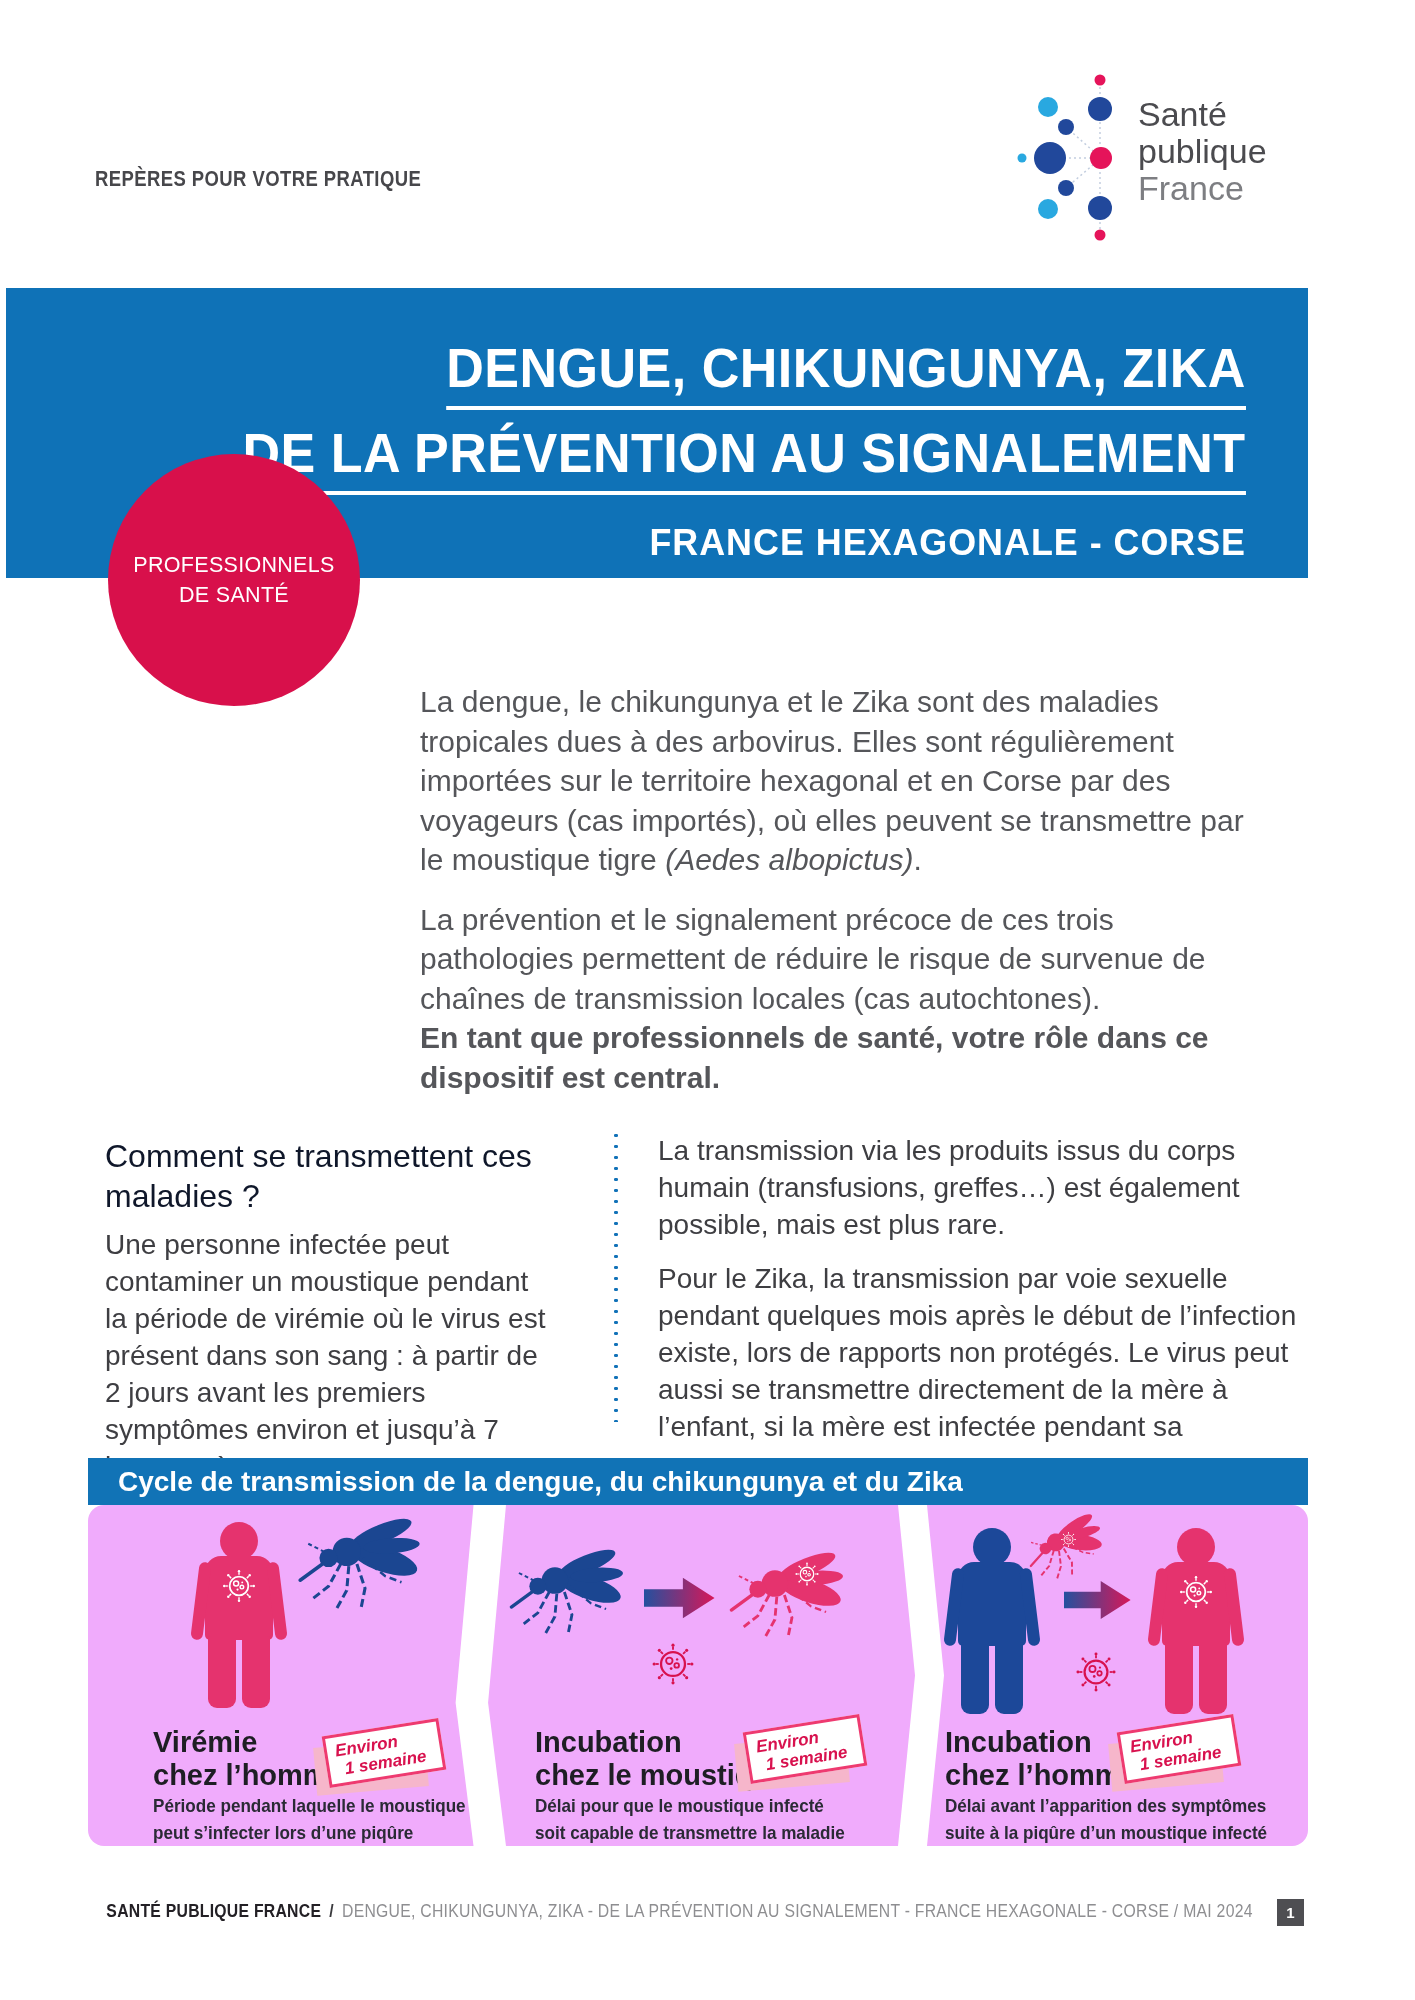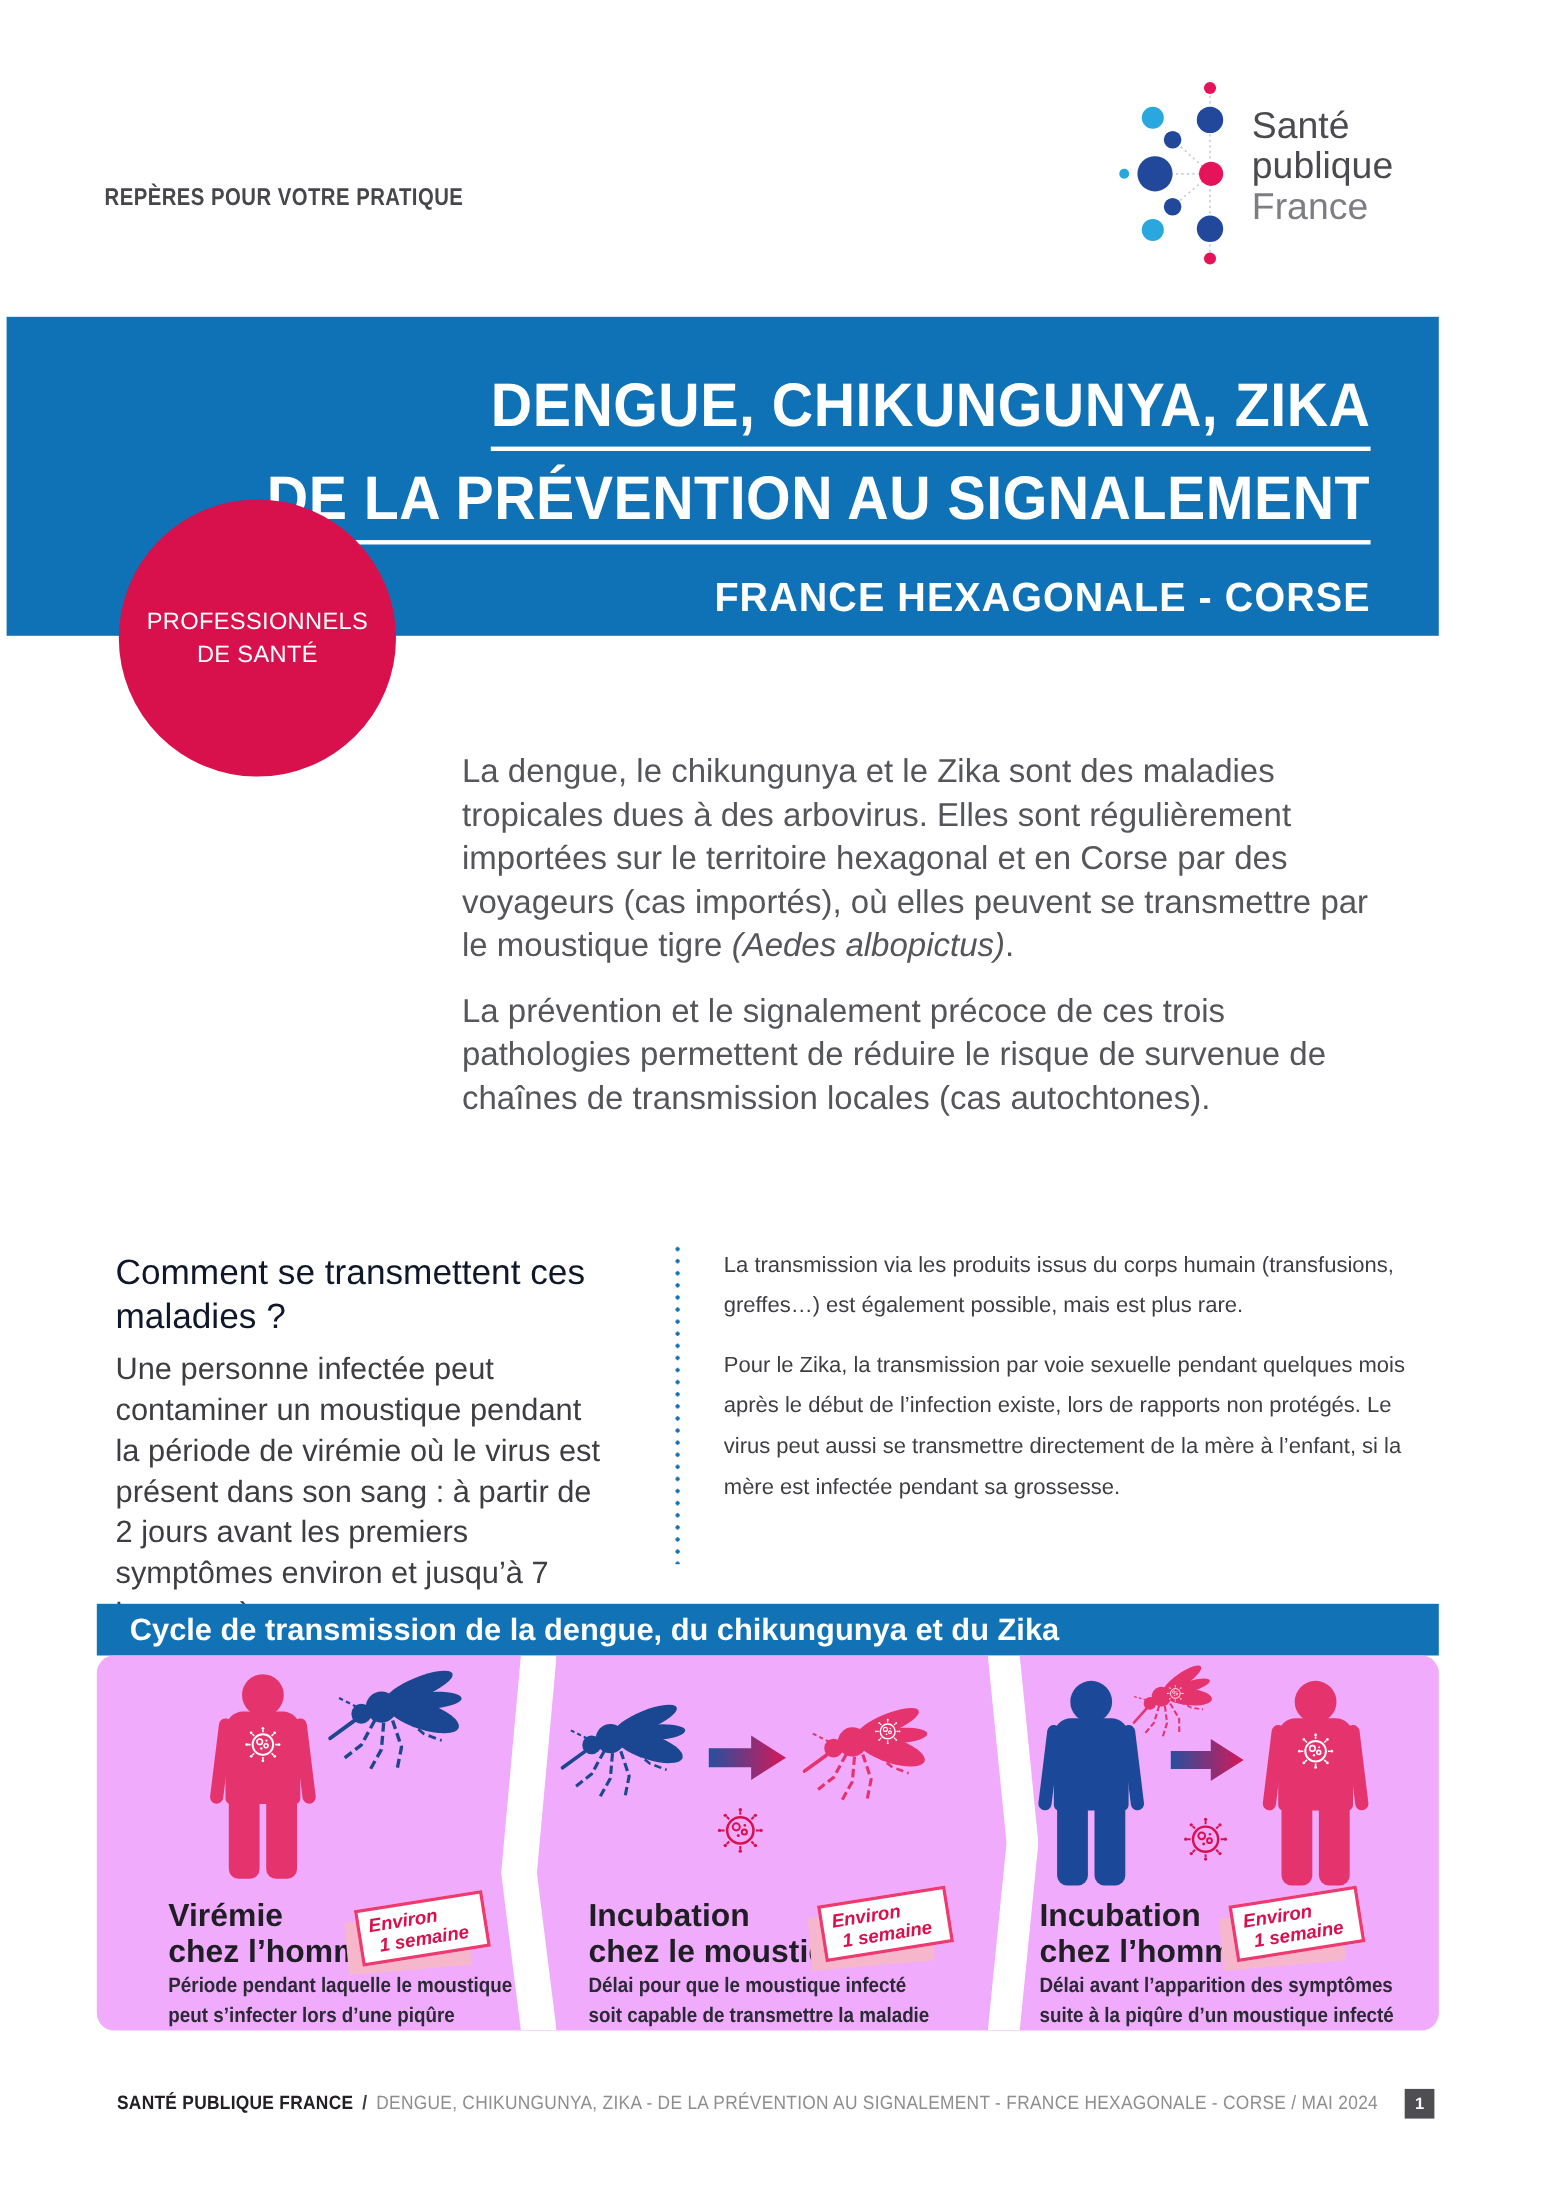--- a/index.html
+++ b/index.html
@@ -37,21 +37,21 @@
   .intro i{font-style:italic;}
   .intro .b{font-weight:bold;display:block;}
 
   
   .col-heading{position:absolute;left:105px;top:1136px;width:440px;font-size:32px;line-height:40px;
                font-weight:normal;color:#0f172a;}
   .col-left-body{position:absolute;left:105px;top:1226px;width:448px;font-size:28px;line-height:37px;color:#3e3e42;}
   .v-divider{position:absolute;left:614px;top:1130px;width:4px;height:292px;
              background-image:radial-gradient(circle,#1272b8 1.7px,rgba(0,0,0,0) 2px);
              background-size:4px 11px;background-repeat:repeat-y;}
-  .col-right{position:absolute;left:658px;top:1132px;width:652px;font-size:20px;line-height:37px;color:#3e3e42;}
+  .col-right{position:absolute;left:658px;top:1132px;width:652px;font-size:28px;line-height:37px;color:#3e3e42;}
   .col-right p{margin:0 0 17px 0;}
 
   
   .cycle{position:absolute;left:88px;top:1458px;width:1220px;height:388px;}
   .cycle-header{height:47px;background:#1173b6;color:#fff;font-weight:bold;font-size:28px;
                 display:flex;align-items:center;padding-left:30px;box-sizing:border-box;}
   .cycle-body{position:absolute;left:0;top:47px;right:0;bottom:0;background:#f0abfc;overflow:hidden;border-radius:16px;}
   .sep{position:absolute;top:0;height:100%;background:#fff;}
   .sep1{left:362px;width:56px;clip-path:polygon(42% 0,100% 0,68% 58%,100% 100%,42% 100%,10% 58%);}
   .sep2{left:810px;width:50px;clip-path:polygon(0 0,58% 0,92% 50%,58% 100%,0 100%,34% 50%);}
@@ -186,21 +186,21 @@
     <div class="sub">FRANCE HEXAGONALE - CORSE</div>
   </div>
 
   <div class="audience">
     <span>PROFESSIONNELS</span>
     <span>DE SANTÉ</span>
   </div>
 
   <div class="intro">
     <p><span>La dengue, le chikungunya et le Zika sont des maladies tropicales dues à des arbovirus. Elles sont régulièrement importées sur le territoire hexagonal et en Corse par des voyageurs (cas importés), où elles peuvent se transmettre par le moustique tigre </span><i>(Aedes albopictus)</i><span>.</span></p>
-    <p><span>La prévention et le signalement précoce de ces trois pathologies permettent de réduire le risque de survenue de chaînes de transmission locales (cas autochtones).</span></p>
+    <p><span>La prévention et le signalement précoce de ces trois pathologies permettent de réduire le risque de survenue de chaînes de transmission locales (cas autochtones).</span><span class="b">En tant que professionnels de santé, votre rôle dans ce dispositif est central.</span></p>
   </div>
 
   <div class="col-heading">Comment se transmettent ces maladies ?</div>
   <div class="col-left-body">Une personne infectée peut contaminer un moustique pendant la période de virémie où le virus est présent dans son sang : à partir de 2 jours avant les premiers symptômes environ et jusqu’à 7 jours après.</div>
   <div class="v-divider"></div>
   <div class="col-right">
     <p>La transmission via les produits issus du corps humain (transfusions, greffes…) est également possible, mais est plus rare.</p>
     <p>Pour le Zika, la transmission par voie sexuelle pendant quelques mois après le début de l’infection existe, lors de rapports non protégés. Le virus peut aussi se transmettre directement de la mère à l’enfant, si la mère est infectée pendant sa grossesse.</p>
   </div>
 

